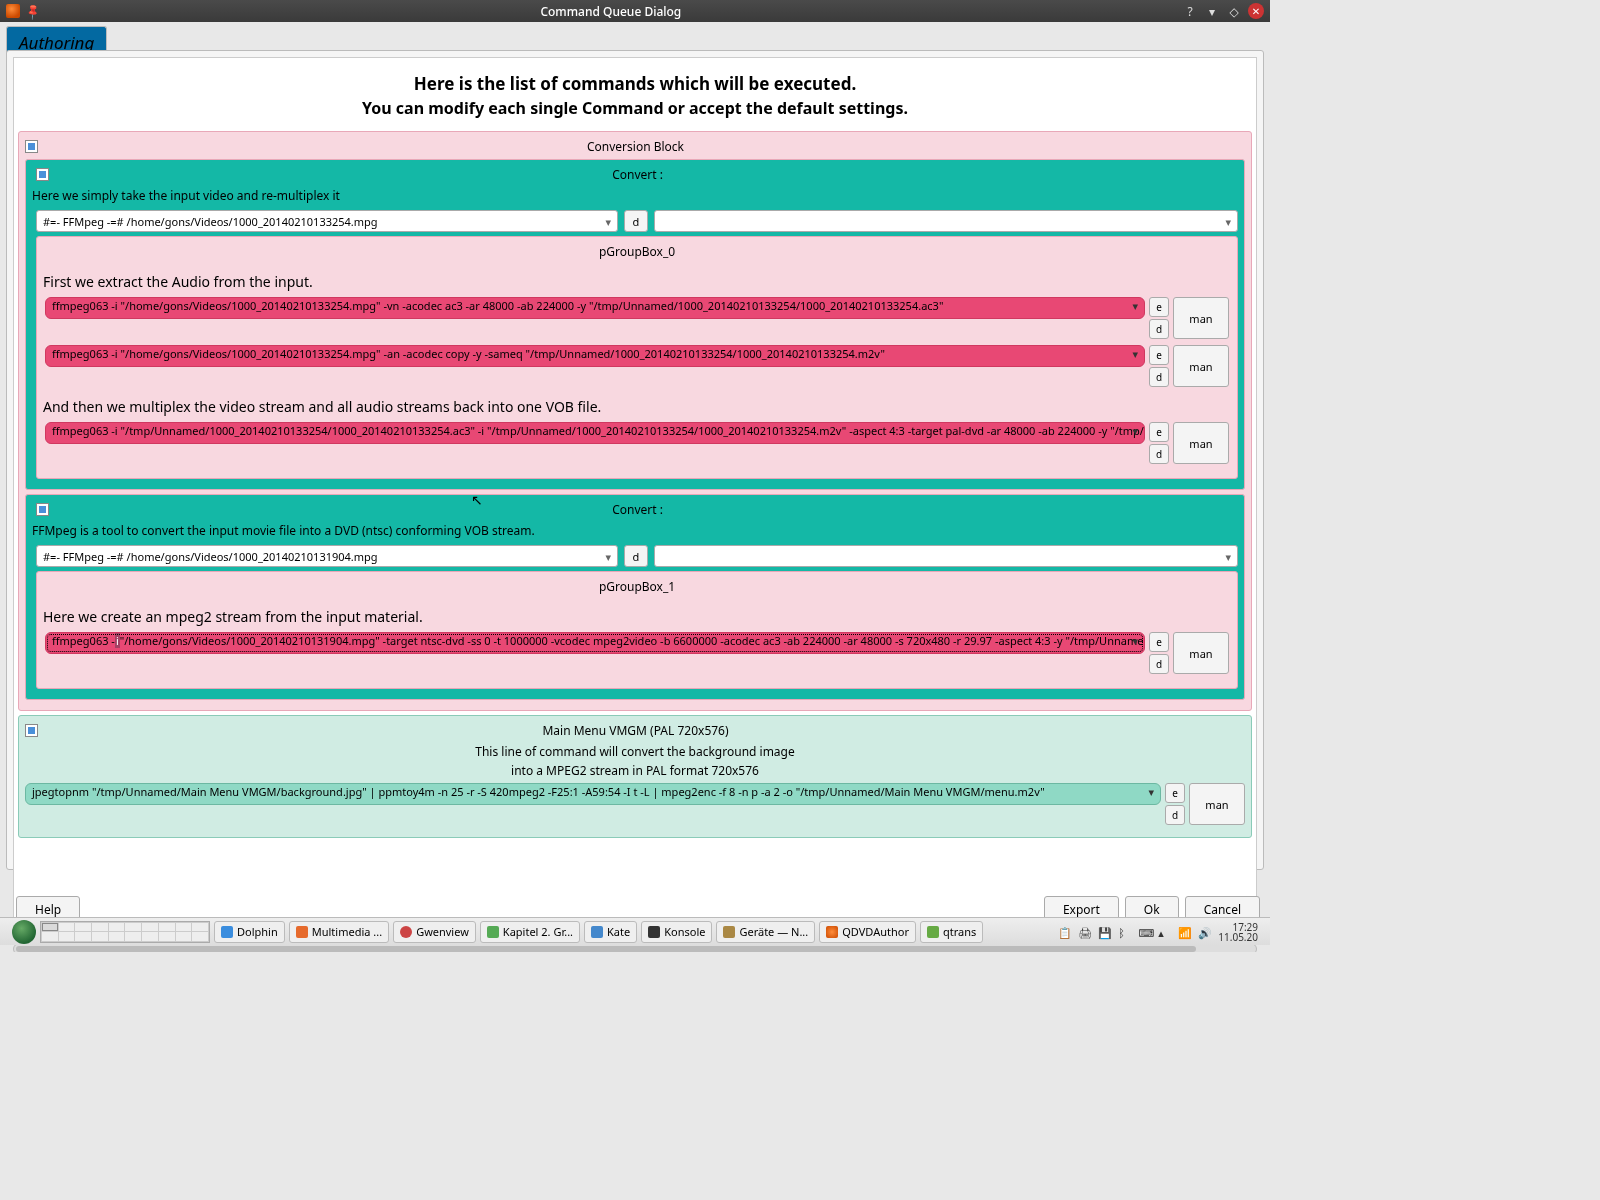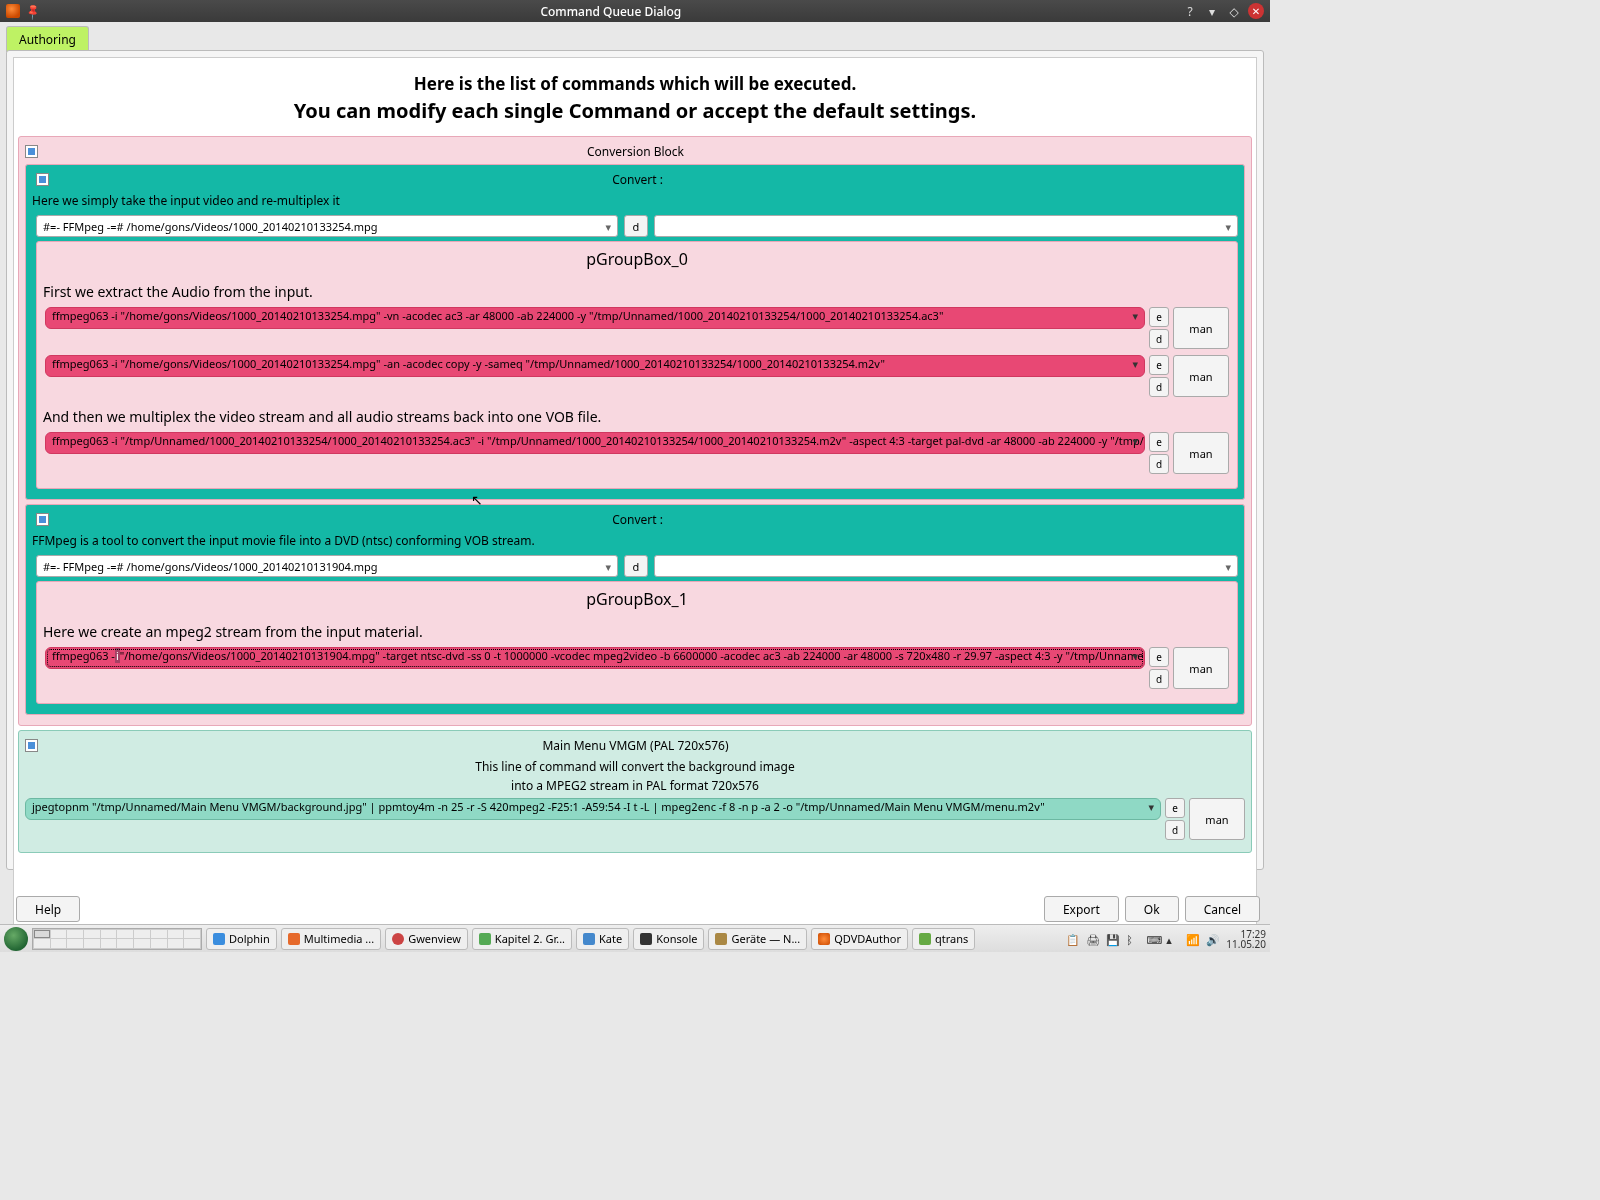--- a/index.html
+++ b/index.html
@@ -10,32 +10,32 @@
 .titlebar .left-icons { display: flex; gap: 6px; }
 .titlebar .app-icon { width: 14px; height: 14px; background: radial-gradient(circle at 40% 35%, #ff8c3a, #cc4a00 70%); border-radius: 2px; }
 .titlebar .pin-icon { color: #ccc; font-size: 11px; transform: rotate(-40deg); }
 .titlebar .title { flex: 1; text-align: center; font-size: 12px; font-weight: 500; }
 .titlebar .right-icons { display: flex; gap: 6px; align-items: center; }
 .titlebar .win-btn { width: 16px; height: 16px; display: flex; align-items: center; justify-content: center; color: #ddd; font-size: 12px; }
 .titlebar .close-btn { background: #c33; border-radius: 50%; width: 16px; height: 16px; color: #fff; font-size: 10px; display: flex; align-items: center; justify-content: center; }
 
 
 .tabrow { background: #e8e8e8; padding: 4px 6px 0 6px; height: 28px; }
-.tab { display: inline-block; background: #bef264; border: 1px solid #bbb; border-bottom: none; padding: 4px 12px; font-size: 12px; border-radius: 3px 3px 0 0; }
+.tab { display: inline-block; background: #0369a1; border: 1px solid #bbb; border-bottom: none; padding: 4px 12px; font-size: 17px; border-radius: 3px 3px 0 0; font-style: italic; }
 
 
 .dialog-body { background: #f5f5f5; border: 1px solid #bbb; margin: 0 6px 6px 6px; border-radius: 3px; padding: 6px; height: 820px; position: relative; }
 .scroll-area { overflow-y: scroll; overflow-x: hidden; height: 884px; border: 1px solid #ccc; background: #fff; padding: 4px; }
 .hscroll { height: 12px; background: #ddd; border: 1px solid #bbb; border-radius: 6px; margin-top: 2px; position: relative; }
 .hscroll::before { content:''; position:absolute; left:2px; top:2px; right:60px; bottom:2px; background:#bbb; border-radius:4px; }
 
 
 .intro { text-align: center; padding: 10px 0 8px 0; }
 .intro .l1 { font-size: 17px; font-weight: bold; }
-.intro .l2 { font-size: 20px; font-weight: bold; margin-top: 2px; }
+.intro .l2 { font-size: 16px; font-weight: bold; margin-top: 2px; }
 
 
 .block { border: 1px solid #e8a8b8; background: #f8d8e0; margin: 4px 0; border-radius: 3px; padding: 6px; position: relative; }
 .block.green { border-color: #8acbb8; background: #d0ece3; }
 .block-check { width: 13px; height: 13px; background: #fff; border: 1px solid #888; display: inline-flex; align-items: center; justify-content: center; vertical-align: middle; margin-right: 8px; }
 .block-check::after { content: ''; width: 7px; height: 7px; background: #4a90d9; }
 .block-title { text-align: center; font-size: 12px; }
 .block-header { display: flex; align-items: center; }
 .block-header .block-title { flex: 1; margin-left: -20px; }
 
@@ -47,21 +47,21 @@
 .combo-select { flex: 1; background: #fff; border: 1px solid #aaa; border-radius: 3px; height: 22px; display: flex; align-items: center; padding: 0 6px; font-size: 11px; position: relative; }
 .combo-select::after { content: '▾'; position: absolute; right: 6px; color: #666; }
 .combo-btn-d { width: 24px; height: 22px; border: 1px solid #aaa; background: #f5f5f5; border-radius: 3px; font-size: 11px; display: flex; align-items: center; justify-content: center; }
 .inner-combo-row { display: flex; gap: 6px; }
 .inner-combo-row .combo-select { flex: 0 0 582px; }
 .rest-select { display:flex; align-items:center; font-size:11px; padding:0 6px; border:1px solid #aaa; background:#fff; border-radius:3px; height:22px; flex:1; position:relative; }
 .rest-select::after { content:'▾'; position:absolute; right:6px; color:#666; }
 
 
 .pgbox { border: 1px solid #e8a8b8; background: #f8d8e0; margin: 4px 0; border-radius: 3px; padding: 4px 8px 8px 8px; }
-.pgbox-title { text-align: center; font-size: 16px; padding: 2px 0 2px 0; }
+.pgbox-title { text-align: center; font-size: 12px; padding: 2px 0 2px 0; }
 .pg-desc { font-size: 14px; margin: 10px 0 6px -2px; }
 
 
 .cmdrow { display: flex; gap: 4px; align-items: stretch; margin: 2px 0 6px 0; }
 .cmdfield { flex: 1; background: #e84874; border: 1px solid #d03860; border-radius: 6px; height: 22px; display: flex; align-items: flex-start; padding: 0 6px; color: #000; font-size: 11px; position: relative; overflow: hidden; white-space: nowrap; }
 .cmdfield::after { content: '▾'; position: absolute; right: 6px; color: #333; }
 .cmdfield.sel { outline: 1px dotted #000; outline-offset: -3px; }
 .cmdfield.sel .sel-hl { background: rgba(120,60,90,.6); padding: 0 1px; color:#fff; }
 .green .cmdfield, .greencmd { background: #8fd9c5; border-color: #6cb8a2; }
 .edcol { display: flex; flex-direction: column; gap: 2px; }
@@ -70,21 +70,21 @@
 
 
 .info-text { text-align: center; font-size: 12px; margin: 4px 0; }
 
 
 .button-row { position: absolute; left: 6px; right: 6px; bottom: 30px; display: flex; padding: 0 4px; }
 .button-row .spacer { flex: 1; }
 .dlgbtn { border: 1px solid #aaa; background: #f4f4f4; border-radius: 3px; padding: 4px 18px; font-size: 12px; margin-left: 6px; height: 26px; display: flex; align-items: center; }
 
 
-.taskbar { position: absolute; left: 0; right: 0; bottom: 0; height: 28px; background: linear-gradient(#eee,#ddd); border-top: 1px solid #bbb; display: flex; align-items: center; padding: 0 4px; gap: 4px; font-size: 11px; }
+.taskbar { position: absolute; left: 0; right: 0; bottom: 7px; height: 28px; background: linear-gradient(#eee,#ddd); border-top: 1px solid #bbb; display: flex; align-items: center; padding: 0 12px; gap: 4px; font-size: 11px; }
 .taskbar .start { width: 24px; height: 24px; background: radial-gradient(circle at 40% 35%, #6a6, #263 70%); border-radius: 50%; }
 .pager { width: 170px; height: 22px; background: #ccc; border: 1px solid #aaa; display: grid; grid-template-columns: repeat(10,1fr); grid-template-rows: repeat(2,1fr); gap: 1px; padding: 1px; }
 .pager div { background: #eee; }
 .pager .act { background: #dadada; border:1px solid #888; }
 .tbtn { display: flex; align-items: center; gap: 4px; padding: 2px 6px; border: 1px solid #bbb; background: #efefef; border-radius: 3px; height: 22px; max-width: 110px; overflow: hidden; white-space: nowrap; }
 .tbtn .dot { width: 12px; height: 12px; border-radius: 2px; }
 .tray { margin-left: auto; display: flex; align-items: center; gap: 6px; color: #333; }
 .tray .clk { text-align: right; line-height: 1; }
 .tray .clk div { font-size: 10px; }
 .tray .ic { width: 14px; height: 14px; display:inline-block; }

